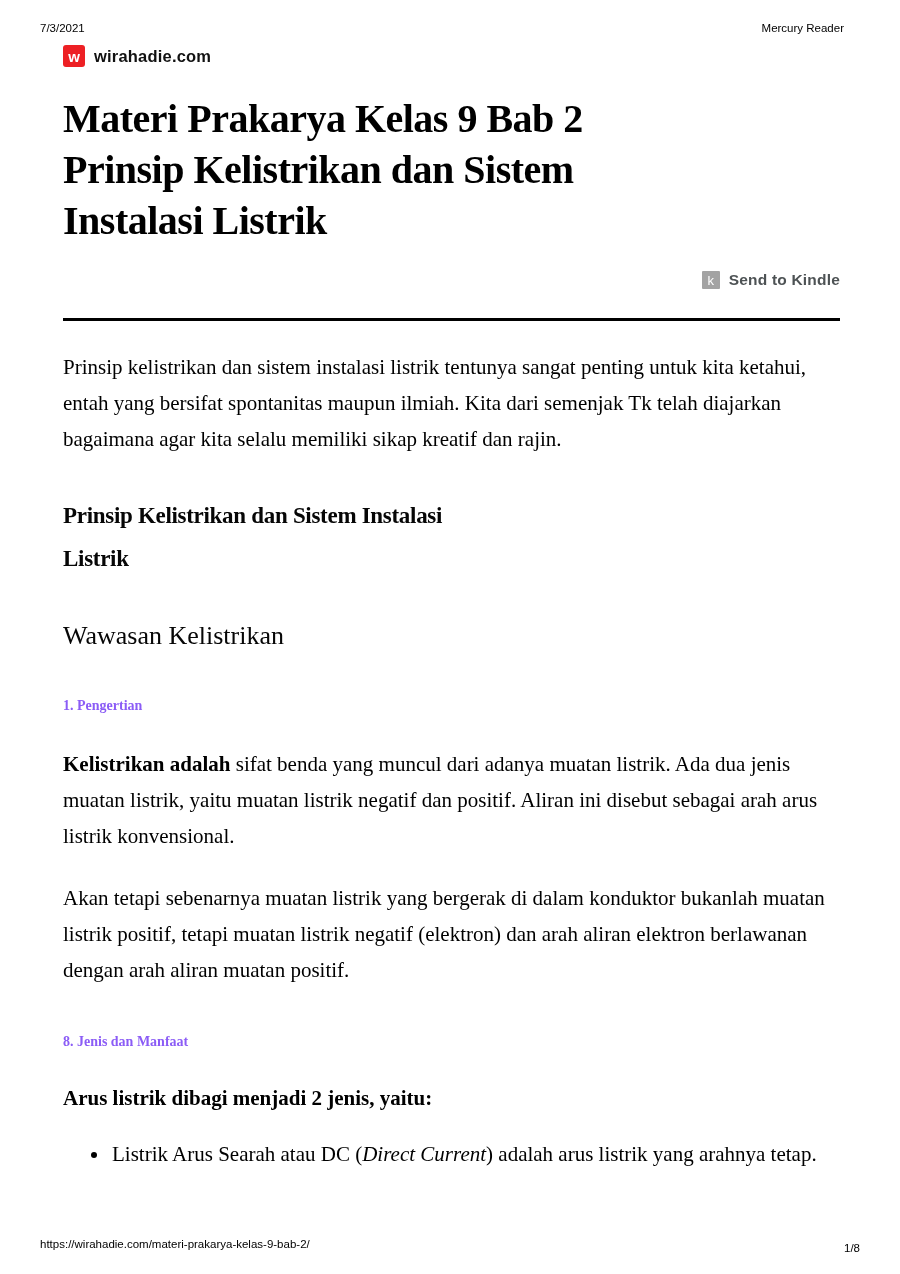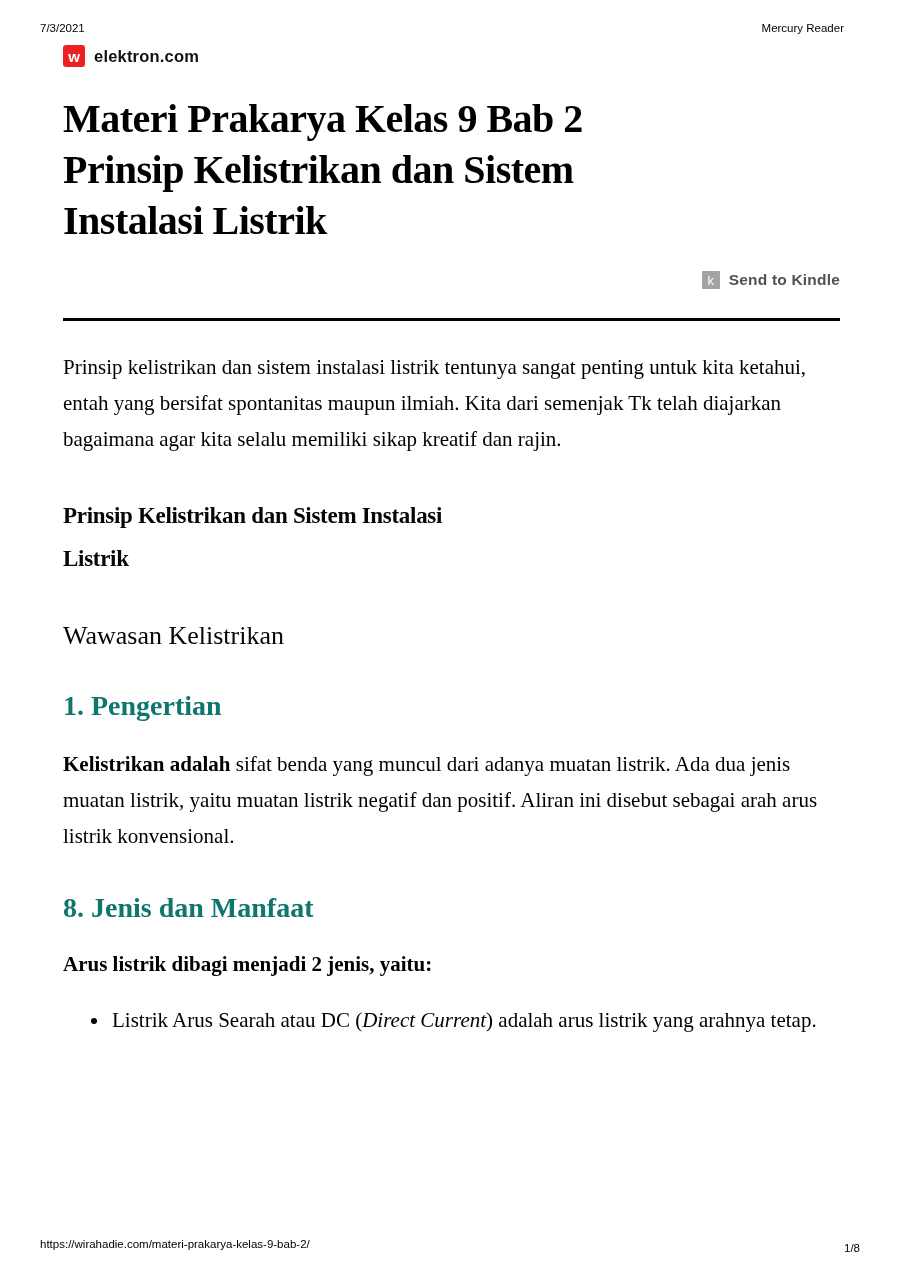--- a/index.html
+++ b/index.html
@@ -68,41 +68,41 @@
   .body-text p, .body-text li {
     font-size: 21px; line-height: 36px; color: #000;
   }
   .intro { margin-top: 28px; }
   h2 {
     margin-top: 37px; font-size: 23px; line-height: 43px;
     font-weight: 700; color: #060606; letter-spacing: -0.3px;
   }
   h2 .tl { display: block; }
   h3 { margin-top: 40px; font-size: 26px; line-height: 32px; font-weight: 400; color: #060606; }
-  h4 { margin-top: 40px; font-size: 28px; line-height: 28px; font-weight: 700; color: #0f766e; }
+  h4 { margin-top: 40px; font-size: 14px; line-height: 28px; font-weight: 700; color: #8b5cf6; }
   .para { margin-top: 26px; }
   .lead-bold { margin-top: 24px; font-weight: 700; }
   ul.bullets { margin-top: 20px; padding-left: 47px; list-style: disc; }
   ul.bullets li { padding-left: 2px; }
   .b { font-weight: 700; }
   .i { font-style: italic; }
 </style>
 </head>
 <body>
 
 <div class="print-header">
   <span>7/3/2021</span>
   <span class="center">Mercury Reader</span>
 </div>
 
 <div class="content">
 
   <div class="site-row">
     <span class="site-logo">w</span>
-    <span class="site-name">elektron.com</span>
+    <span class="site-name">wirahadie.com</span>
   </div>
 
   <h1>
     <span class="tl">Materi Prakarya Kelas 9 Bab 2</span>
     <span class="tl">Prinsip Kelistrikan dan Sistem</span>
     <span class="tl">Instalasi Listrik</span>
   </h1>
 
   <div class="kindle-row">
     <button class="kindle-row" style="all:unset;display:flex;align-items:center;gap:9px;cursor:pointer;">
@@ -121,20 +121,21 @@
       <span class="tl">Prinsip Kelistrikan dan Sistem Instalasi</span>
       <span class="tl">Listrik</span>
     </h2>
 
     <h3>Wawasan Kelistrikan</h3>
 
     <h4>1. Pengertian</h4>
 
     <p class="para"><span class="b">Kelistrikan adalah</span><span> sifat benda yang muncul dari adanya muatan listrik. Ada dua jenis muatan listrik, yaitu muatan listrik negatif dan positif. Aliran ini disebut sebagai arah arus listrik konvensional.</span></p>
 
+    <p class="para">Akan tetapi sebenarnya muatan listrik yang bergerak di dalam konduktor bukanlah muatan listrik positif, tetapi muatan listrik negatif (elektron) dan arah aliran elektron berlawanan dengan arah aliran muatan positif.</p>
 
     <h4>8. Jenis dan Manfaat</h4>
 
     <p class="lead-bold">Arus listrik dibagi menjadi 2 jenis, yaitu:</p>
 
     <ul class="bullets">
       <li><span>Listrik Arus Searah atau DC (</span><span class="i">Direct Current</span><span>) adalah arus listrik yang arahnya tetap.</span></li>
     </ul>
 
   </div>

